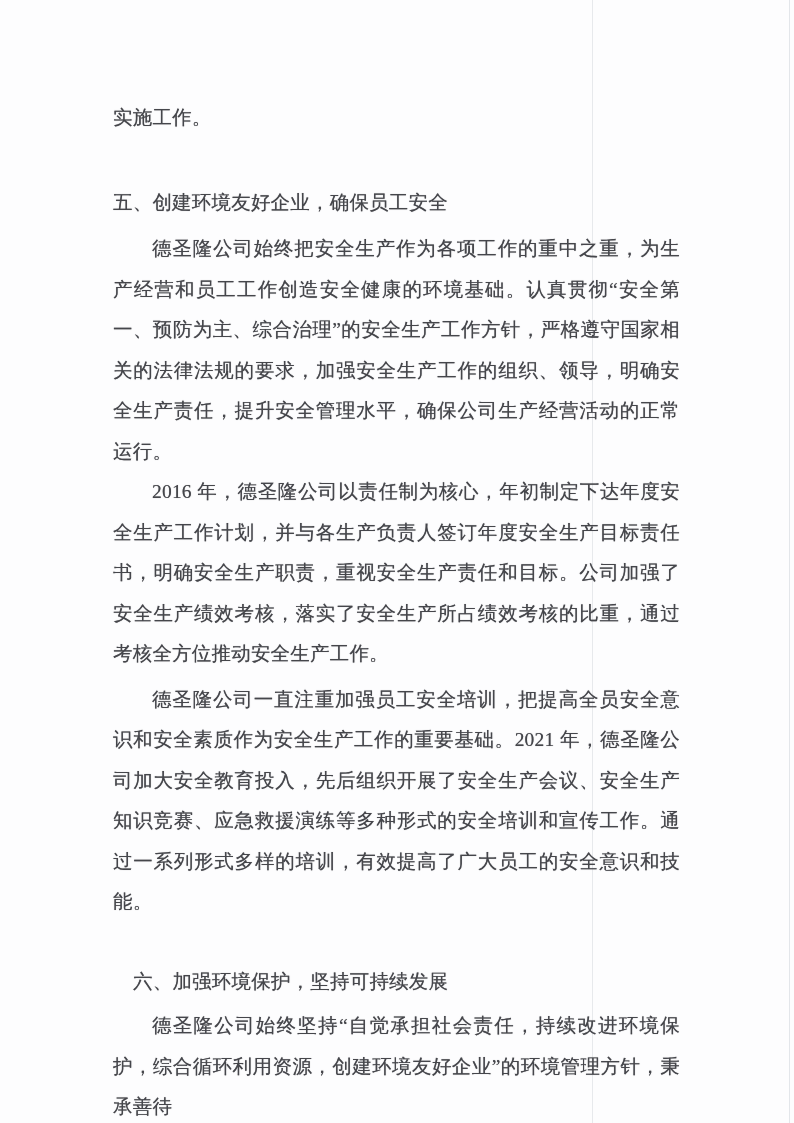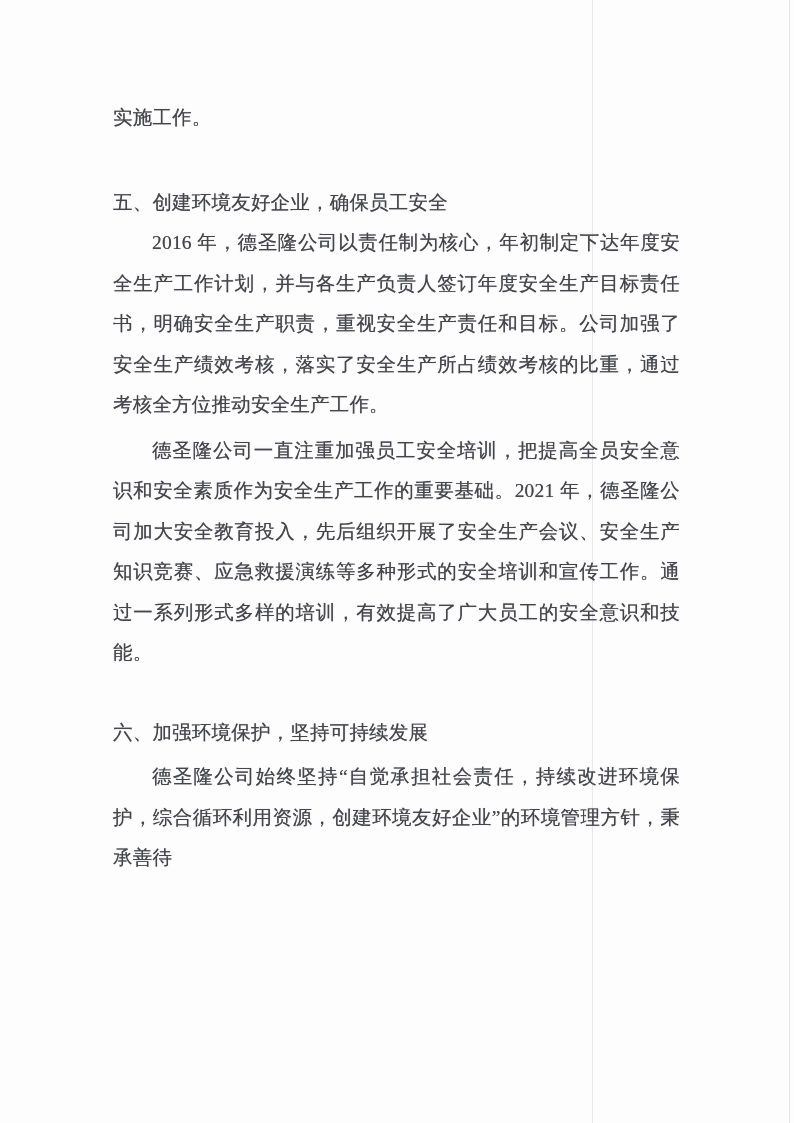--- a/index.html
+++ b/index.html
@@ -40,37 +40,38 @@
     text-align: justify;
     text-justify: inter-character;
     text-shadow: 0 0 0.7px rgba(69, 70, 75, 0.75);
     word-break: break-all;
   }
   .fragment    { margin-top: 98px; }
   .heading-5   { margin-top: 44px; }
   .para-1      { margin-top: 6px;  text-indent: 39px; }
   .para-2      { margin-top: 0;    text-indent: 39px; }
   .para-3      { margin-top: 5px;  text-indent: 39px; }
-  .heading-6   { margin-top: 39px; }
+  .heading-6   { margin-top: 39px; margin-left: 20px; }
   .para-4      { margin-top: 4px;  text-indent: 39px; }
 </style>
 </head>
 <body>
 
 <div class="page">
 
   <div class="artifact-v artifact-a"></div>
   <div class="artifact-v artifact-b"></div>
 
   <div class="content">
 
     <div class="tline fragment">实施工作。</div>
 
     <div class="tline heading-5">五、创建环境友好企业，确保员工安全</div>
 
+    <div class="tline para-1">德圣隆公司始终把安全生产作为各项工作的重中之重，为生产经营和员工工作创造安全健康的环境基础。认真贯彻“安全第一、预防为主、综合治理”的安全生产工作方针，严格遵守国家相关的法律法规的要求，加强安全生产工作的组织、领导，明确安全生产责任，提升安全管理水平，确保公司生产经营活动的正常运行。</div>
 
     <div class="tline para-2">2016 年，德圣隆公司以责任制为核心，年初制定下达年度安全生产工作计划，并与各生产负责人签订年度安全生产目标责任书，明确安全生产职责，重视安全生产责任和目标。公司加强了安全生产绩效考核，落实了安全生产所占绩效考核的比重，通过考核全方位推动安全生产工作。</div>
 
     <div class="tline para-3">德圣隆公司一直注重加强员工安全培训，把提高全员安全意识和安全素质作为安全生产工作的重要基础。2021 年，德圣隆公司加大安全教育投入，先后组织开展了安全生产会议、安全生产知识竞赛、应急救援演练等多种形式的安全培训和宣传工作。通过一系列形式多样的培训，有效提高了广大员工的安全意识和技能。</div>
 
     <div class="tline heading-6">六、加强环境保护，坚持可持续发展</div>
 
     <div class="tline para-4">德圣隆公司始终坚持“自觉承担社会责任，持续改进环境保护，综合循环利用资源，创建环境友好企业”的环境管理方针，秉承善待</div>
 
   </div>

